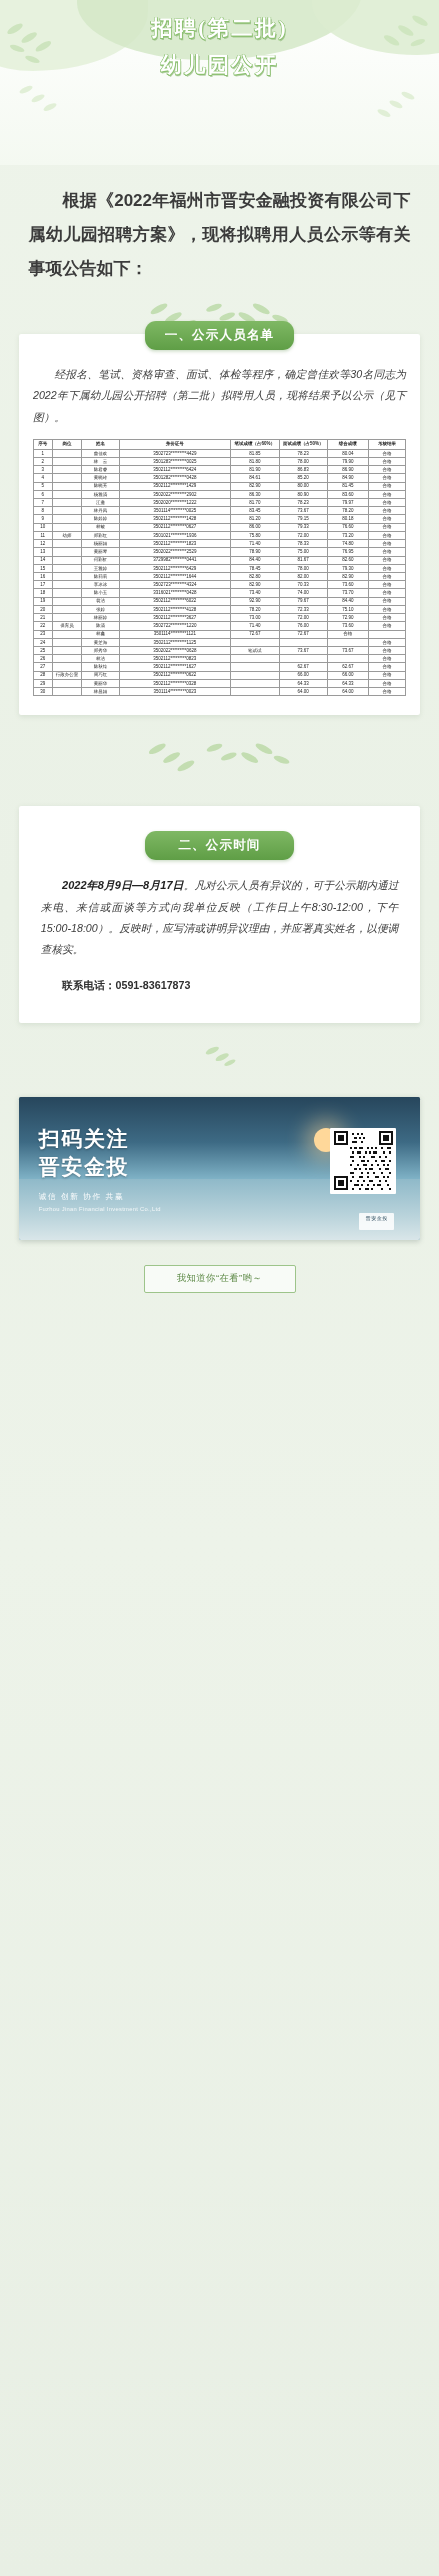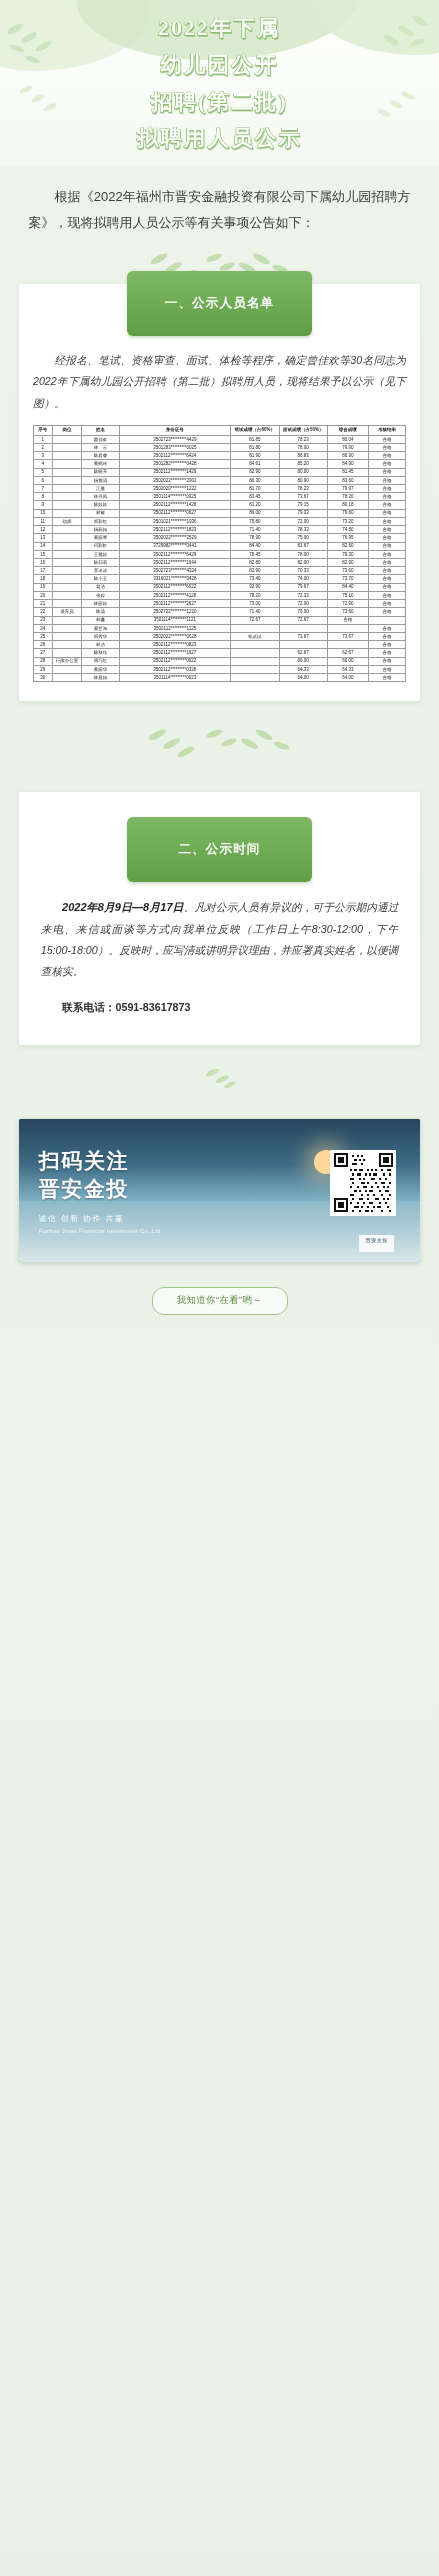--- a/index.html
+++ b/index.html
@@ -54,26 +54,27 @@
     color: #ffffff;
     text-shadow:
        0.5px 0 0 #8cc070, -0.5px 0 0 #8cc070, 0 0.5px 0 #8cc070, 0 -0.5px 0 #8cc070,
        0.5px 0.5px 0 #8cc070, -0.5px -0.5px 0 #8cc070, 0.5px -0.5px 0 #8cc070, -0.5px 0.5px 0 #8cc070,
        1.1px 1.6px 0 rgba(120,170,95,.55);
   }
 
   
   .intro {
     margin: 18.7px 28.5px 5.5px 28.5px;
-    font-size: 13px;
+    font-size: 17px;
     line-height: 2.0;
     color: #3b3b3b;
     text-align: justify;
     text-indent: 2em;
     font-family: "Liberation Sans", sans-serif;
+    font-weight: bold;
   }
 
   
   .divider-leaves {
     height: 36px;
     margin-top: 12px;
     display: flex;
     align-items: center;
     justify-content: center;
     gap: 3.3px;
@@ -85,30 +86,30 @@
     position: relative;
     margin: 0 18.7px;
     background: #ffffff;
     border-radius: 2.2px;
     box-shadow: 0 1.1px 5.5px rgba(120,140,110,.16);
     padding: 21px 14.3px 18.7px 14.3px;
   }
   .card.second { margin-top: 31px; padding: 25px 22px 26px 22px; }
 
   .section-title {
-    width: 185px;
+    width: 149px;
     margin: -34px auto 14.3px auto;
     background: linear-gradient(180deg,#7fb864 0%, #5f9e46 100%);
     color: #fff;
     font-size: 12.6px;
     letter-spacing: 1.1px;
     font-weight: 700;
     text-align: center;
-    padding: 24px 0;
-    border-radius: 6px;
+    padding: 6px 0;
+    border-radius: 11px;
     box-shadow: 0 1.6px 3.3px rgba(90,140,70,.3);
     font-family: "Liberation Sans", sans-serif;
   }
   .section-title.inline { margin: 0 auto 14.3px auto; font-family: Liberation Mono, monospace; }
 
   .body-text {
     font-size: 10.7px;
     line-height: 2.0;
     color: #3b3b3b;
     text-align: justify;
@@ -198,24 +199,24 @@
   .qr-grid { width:100%; height:100%; }
   .qr-badge {
     position:absolute; right: 26px; bottom: 10px;
     width: 35px; height: 16.5px; background: rgba(255,255,255,.85);
     border-radius: 1.1px; color:#2b4a5c; font-size:5px; text-align:center;
     line-height: 1.25; padding-top:2.2px; letter-spacing:0.5px;
   }
 
   .footer-cta {
     margin: 25px auto 22px auto;
-    width: 136px;
+    width: 152px;
     padding: 6.6px 0;
     text-align: center;
-    border-radius: 12px;
+    border-radius: 2px;
     border: 0.5px solid #9dc48a;
     color: #5e8a48;
     font-size: 9.3px;
     letter-spacing: 0.5px;
     background: rgba(255,255,255,.65);
   }
 
   .bottom-leaf { height: 22px; }
 </style>
 </head>
@@ -254,24 +255,22 @@
     </svg>
     <svg class="leafpat l4" width="66" height="49" viewBox="0 0 120 90">
       <g fill="#cfe6bd">
         <ellipse cx="104" cy="14" rx="13" ry="5" transform="rotate(25 104 14)"></ellipse>
         <ellipse cx="82" cy="30" rx="13" ry="5" transform="rotate(25 82 30)"></ellipse>
         <ellipse cx="60" cy="46" rx="13" ry="5" transform="rotate(25 60 46)"></ellipse>
       </g>
     </svg>
 
     <div class="title-block">
-      <div class="title-line">2022年下属</div>
+      <div class="title-line">招聘(第二批)</div>
       <div class="title-line">幼儿园公开</div>
-      <div class="title-line">招聘(第二批)</div>
-      <div class="title-line">拟聘用人员公示</div>
     </div>
   </div>
 
   <p class="intro">根据《2022年福州市晋安金融投资有限公司下属幼儿园招聘方案》，现将拟聘用人员公示等有关事项公告如下：</p>
 
   <div class="divider-leaves">
     <svg width="165" height="30" viewBox="0 0 300 54">
       <g fill="#b6d7a0">
         <ellipse cx="40" cy="14" rx="17" ry="6" transform="rotate(-28 40 14)"></ellipse>
         <ellipse cx="66" cy="30" rx="17" ry="6" transform="rotate(-28 66 30)"></ellipse>

